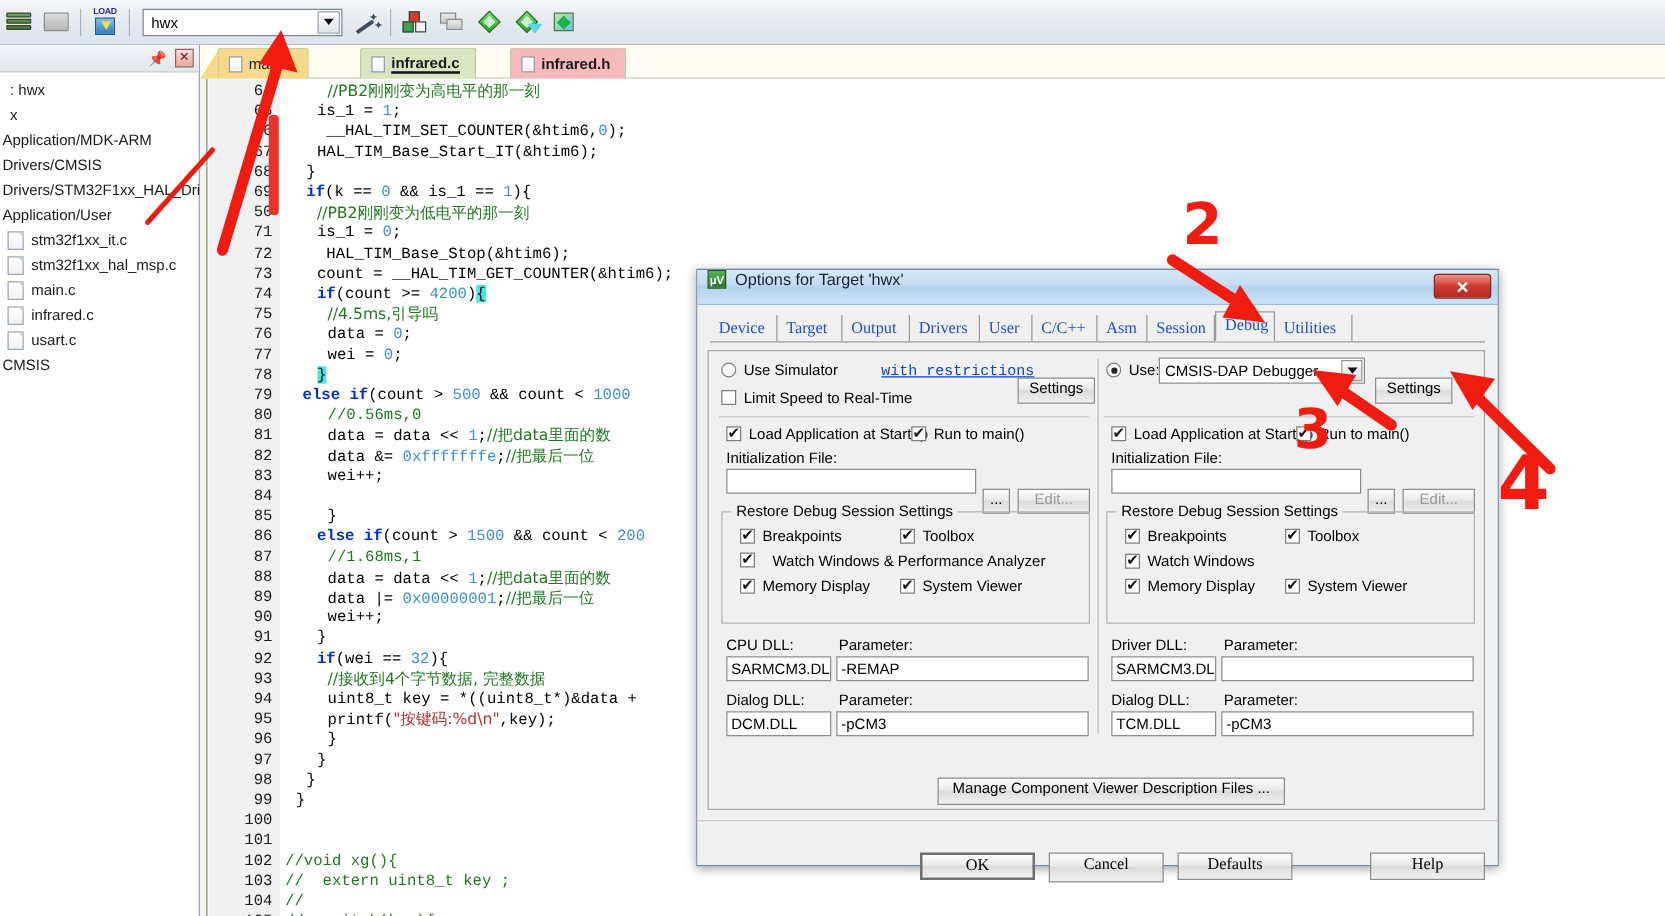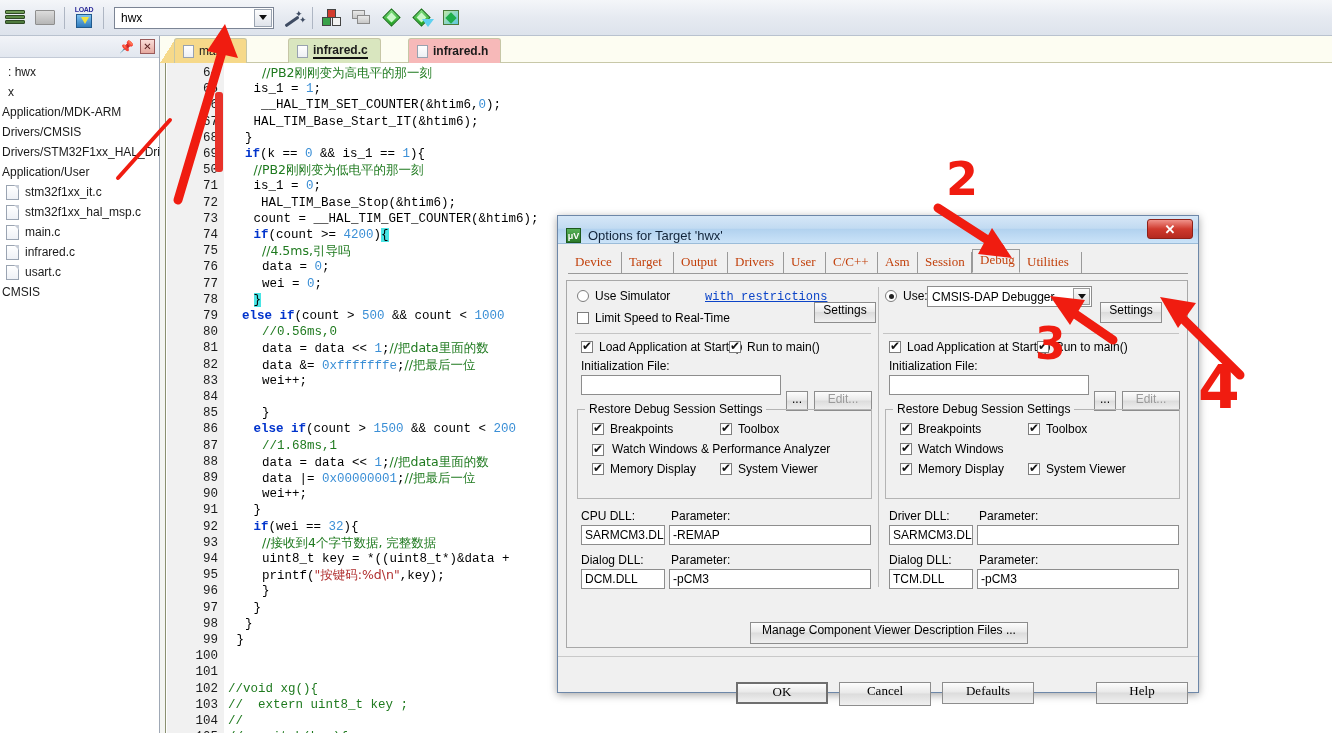--- a/index.html
+++ b/index.html
@@ -146,41 +146,41 @@
   .dialog {
     position: absolute; left: 557px; top: 215px; width: 642px; height: 478px;
     background: #f0f0f0;
     border: 1px solid #6d87a8;
     box-shadow: 0 2px 8px rgba(0,0,0,.35);
   }
   .dlg-titlebar {
     height: 28px;
     background: linear-gradient(to bottom,#d6e7f7 0%, #c2dbf2 45%, #b2d2ef 50%, #cbe3f8 100%);
     border-bottom: 1px solid #9bbcd9;
-    display: flex; align-items: flex-end; padding-left: 8px; position: relative;
+    display: flex; align-items: flex-start; padding-left: 8px; position: relative;
   }
   .dlg-app-ic {
     width: 15px; height: 15px; background: linear-gradient(#58b158,#2a7a2a);
     border: 1px solid #1d5a1d; margin-right: 7px;
     color: #fff; font-size: 9px; font-weight: bold; display: flex; align-items: center; justify-content: center;
   }
   .dlg-title { font-size: 13px; color: #11243a; }
   .dlg-close {
     position: absolute; right: 5px; top: 3px; width: 46px; height: 20px;
     background: linear-gradient(to bottom,#f0928a,#cf3a2e 50%,#b42a20);
     border: 1px solid #8d2018; border-radius: 3px;
     display: flex; align-items: center; justify-content: center;
     color: #fff; font-size: 13px; font-weight: bold;
   }
   .dlg-body { position: absolute; left: 0; top: 28px; width: 640px; height: 448px; background: #f0f0f0; padding: 6px; }
 
   .tabstrip { height: 22px; position: relative; border-bottom: 1px solid #9a9a9a; margin: 2px 4px 0 4px; }
   .opt-tab {
     position: absolute; top: 0; height: 21px;
-    font-family: "Liberation Serif", serif; font-size: 13px; color: #c2410c;
+    font-family: "Liberation Serif", serif; font-size: 13px; color: #1d4ed8;
     padding: 2px 7px 0 7px; border-right: 1px solid #9a9a9a;
   }
   .opt-tab.active {
     top: -3px; height: 24px; background: #f0f0f0;
     border: 1px solid #9a9a9a; border-bottom: 1px solid #f0f0f0;
   }
 
   .dlg-panel {
     position: absolute; left: 8px; top: 36px; width: 622px; height: 368px;
     border: 1px solid #a8a8a8; background: #f0f0f0;
@@ -539,21 +539,21 @@
         <div class="groupbox" style="left:10px;top:128px;width:295px;height:90px">
           <span class="gb-title">Restore Debug Session Settings</span>
           <div style="position:absolute;left:14px;top:12px;display:flex;align-items:center;gap:6px">
             <span class="chk on"></span>
             <span class="lbl">Breakpoints</span>
           </div>
           <div style="position:absolute;left:142px;top:12px;display:flex;align-items:center;gap:6px">
             <span class="chk on"></span>
             <span class="lbl">Toolbox</span>
           </div>
-          <div style="position:absolute;left:14px;top:32px;display:flex;align-items:flex-end;gap:8px">
+          <div style="position:absolute;left:14px;top:32px;display:flex;align-items:flex-start;gap:14px">
             <span class="chk on"></span>
             <span class="lbl">Watch Windows &amp; Performance Analyzer</span>
           </div>
           <div style="position:absolute;left:14px;top:52px;display:flex;align-items:center;gap:6px">
             <span class="chk on"></span>
             <span class="lbl">Memory Display</span>
           </div>
           <div style="position:absolute;left:142px;top:52px;display:flex;align-items:center;gap:6px">
             <span class="chk on"></span>
             <span class="lbl">System Viewer</span>

